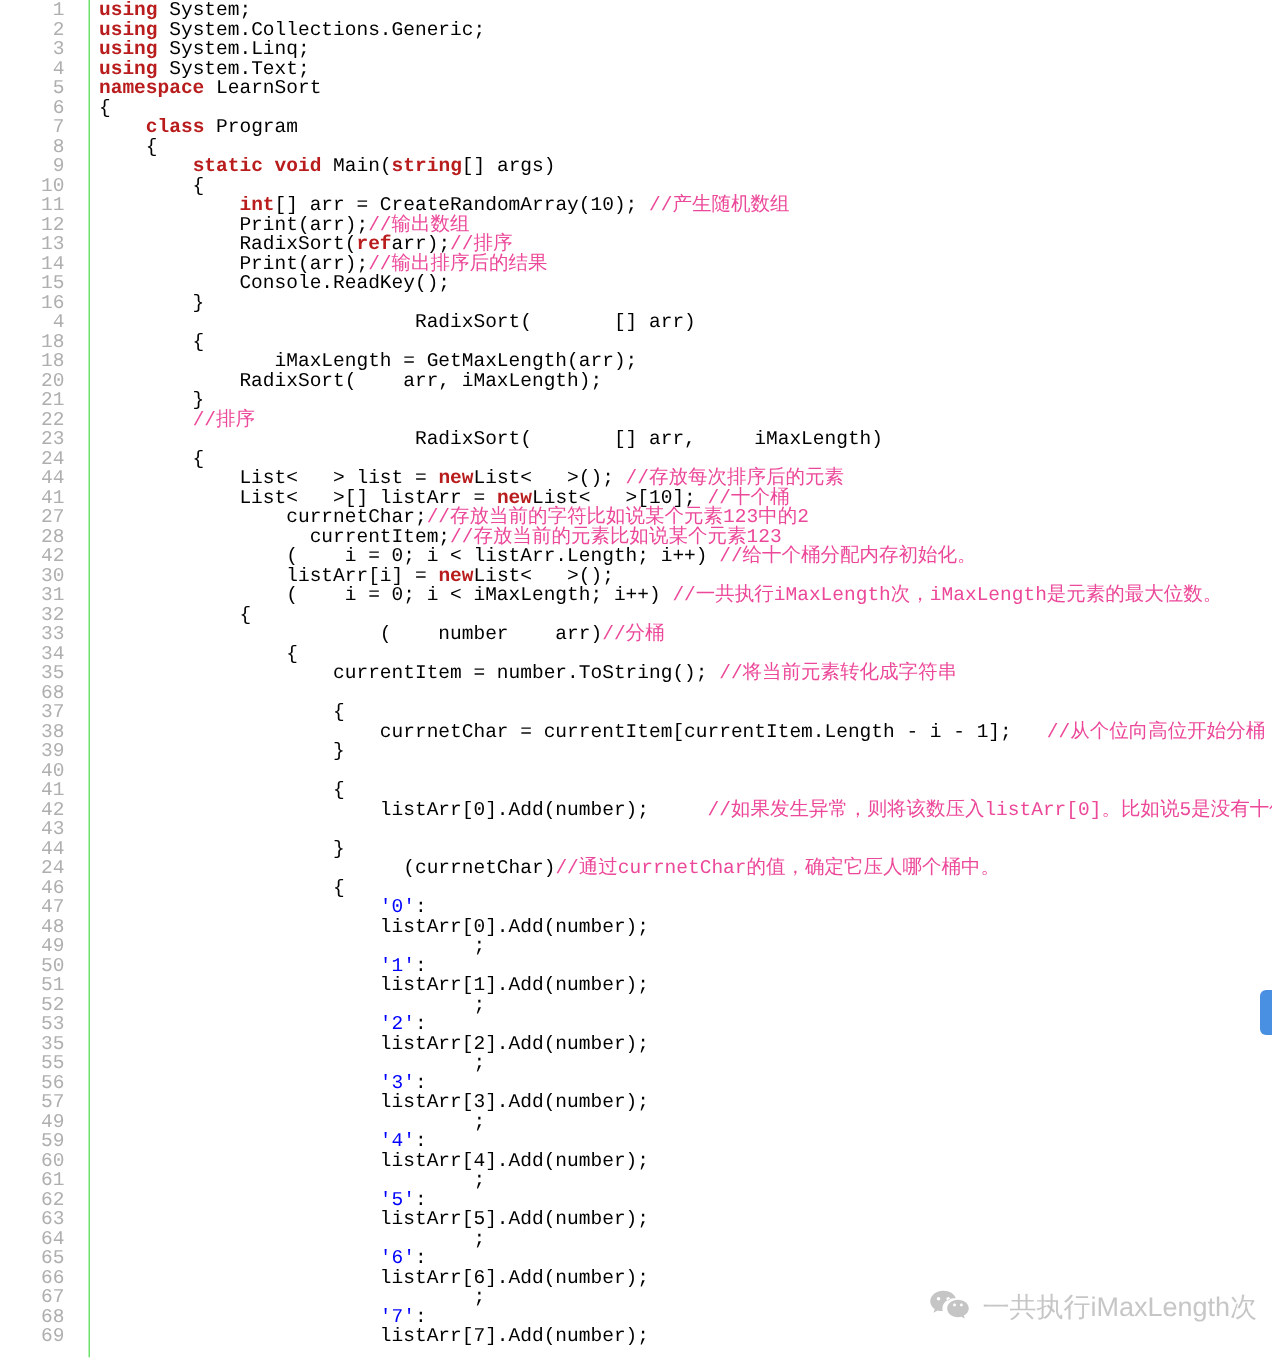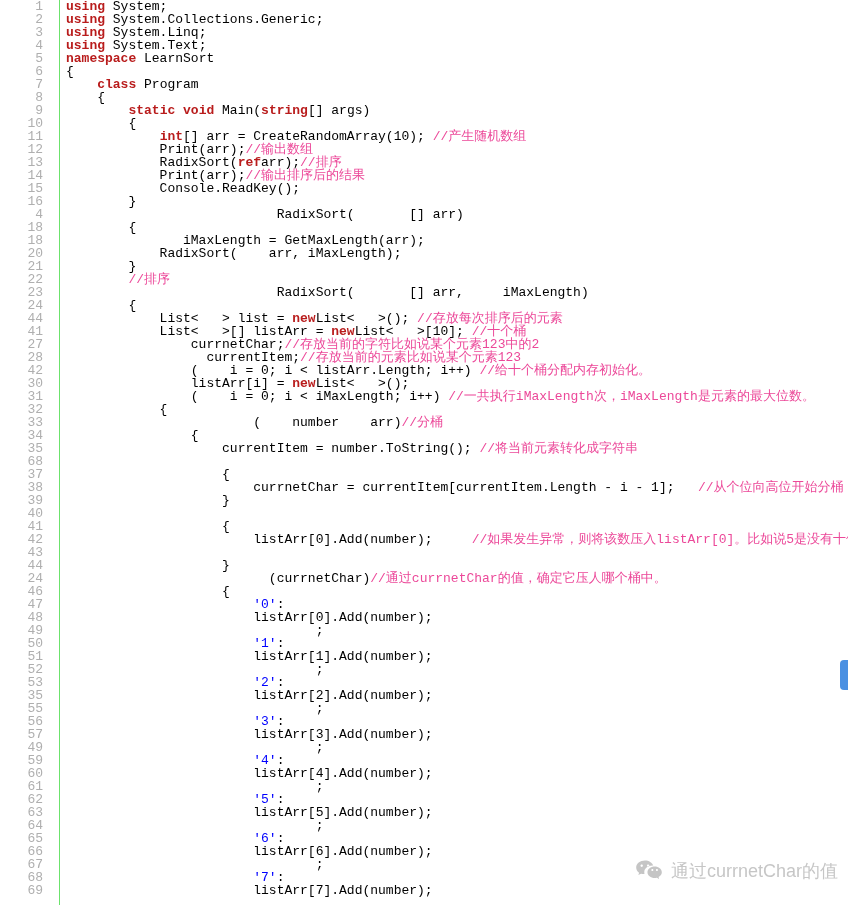--- a/index.html
+++ b/index.html
@@ -145,14 +145,14 @@
   <div class="code" id="code"><div class="line"><span class="kw">using</span><span class="plain"> System;</span></div><div class="line"><span class="kw">using</span><span class="plain"> System.Collections.Generic;</span></div><div class="line"><span class="kw">using</span><span class="plain"> System.Linq;</span></div><div class="line"><span class="kw">using</span><span class="plain"> System.Text;</span></div><div class="line"><span class="kw">namespace</span><span class="plain"> LearnSort</span></div><div class="line"><span class="plain">{</span></div><div class="line"><span class="plain">    </span><span class="kw">class</span><span class="plain"> Program</span></div><div class="line"><span class="plain">    {</span></div><div class="line"><span class="plain">        </span><span class="kw">static</span><span class="plain"> </span><span class="kw">void</span><span class="plain"> Main(</span><span class="kw">string</span><span class="plain">[] args)</span></div><div class="line"><span class="plain">        {</span></div><div class="line"><span class="plain">            </span><span class="kw">int</span><span class="plain">[] arr = CreateRandomArray(10); </span><span class="cmt">//产生随机数组</span></div><div class="line"><span class="plain">            Print(arr);</span><span class="cmt">//输出数组</span></div><div class="line"><span class="plain">            RadixSort(</span><span class="kw">ref</span><span class="plain">arr);</span><span class="cmt">//排序</span></div><div class="line"><span class="plain">            Print(arr);</span><span class="cmt">//输出排序后的结果</span></div><div class="line"><span class="plain">            Console.ReadKey();</span></div><div class="line"><span class="plain">        }</span></div><div class="line"><span class="plain">                           RadixSort(       [] arr)</span></div><div class="line"><span class="plain">        {</span></div><div class="line"><span class="plain">               iMaxLength = GetMaxLength(arr);</span></div><div class="line"><span class="plain">            RadixSort(    arr, iMaxLength);</span></div><div class="line"><span class="plain">        }</span></div><div class="line"><span class="plain">        </span><span class="cmt">//排序</span></div><div class="line"><span class="plain">                           RadixSort(       [] arr,     iMaxLength)</span></div><div class="line"><span class="plain">        {</span></div><div class="line"><span class="plain">            List&lt;   &gt; list = </span><span class="kw">new</span><span class="plain">List&lt;   &gt;(); </span><span class="cmt">//存放每次排序后的元素</span></div><div class="line"><span class="plain">            List&lt;   &gt;[] listArr = </span><span class="kw">new</span><span class="plain">List&lt;   &gt;[10]; </span><span class="cmt">//十个桶</span></div><div class="line"><span class="plain">                currnetChar;</span><span class="cmt">//存放当前的字符比如说某个元素123中的2</span></div><div class="line"><span class="plain">                  currentItem;</span><span class="cmt">//存放当前的元素比如说某个元素123</span></div><div class="line"><span class="plain">                (    i = 0; i &lt; listArr.Length; i++) </span><span class="cmt">//给十个桶分配内存初始化。</span></div><div class="line"><span class="plain">                listArr[i] = </span><span class="kw">new</span><span class="plain">List&lt;   &gt;();</span></div><div class="line"><span class="plain">                (    i = 0; i &lt; iMaxLength; i++) </span><span class="cmt">//一共执行iMaxLength次，iMaxLength是元素的最大位数。</span></div><div class="line"><span class="plain">            {</span></div><div class="line"><span class="plain">                        (    number    arr)</span><span class="cmt">//分桶</span></div><div class="line"><span class="plain">                {</span></div><div class="line"><span class="plain">                    currentItem = number.ToString(); </span><span class="cmt">//将当前元素转化成字符串</span></div><div class="line">&nbsp;</div><div class="line"><span class="plain">                    {</span></div><div class="line"><span class="plain">                        currnetChar = currentItem[currentItem.Length - i - 1];   </span><span class="cmt">//从个位向高位开始分桶</span></div><div class="line"><span class="plain">                    }</span></div><div class="line">&nbsp;</div><div class="line"><span class="plain">                    {</span></div><div class="line"><span class="plain">                        listArr[0].Add(number);     </span><span class="cmt">//如果发生异常，则将该数压入listArr[0]。比如说5是没有十位数的</span></div><div class="line">&nbsp;</div><div class="line"><span class="plain">                    }</span></div><div class="line"><span class="plain">                          (currnetChar)</span><span class="cmt">//通过currnetChar的值，确定它压人哪个桶中。</span></div><div class="line"><span class="plain">                    {</span></div><div class="line"><span class="plain">                        </span><span class="str">'0'</span><span class="plain">:</span></div><div class="line"><span class="plain">                        listArr[0].Add(number);</span></div><div class="line"><span class="plain">                                ;</span></div><div class="line"><span class="plain">                        </span><span class="str">'1'</span><span class="plain">:</span></div><div class="line"><span class="plain">                        listArr[1].Add(number);</span></div><div class="line"><span class="plain">                                ;</span></div><div class="line"><span class="plain">                        </span><span class="str">'2'</span><span class="plain">:</span></div><div class="line"><span class="plain">                        listArr[2].Add(number);</span></div><div class="line"><span class="plain">                                ;</span></div><div class="line"><span class="plain">                        </span><span class="str">'3'</span><span class="plain">:</span></div><div class="line"><span class="plain">                        listArr[3].Add(number);</span></div><div class="line"><span class="plain">                                ;</span></div><div class="line"><span class="plain">                        </span><span class="str">'4'</span><span class="plain">:</span></div><div class="line"><span class="plain">                        listArr[4].Add(number);</span></div><div class="line"><span class="plain">                                ;</span></div><div class="line"><span class="plain">                        </span><span class="str">'5'</span><span class="plain">:</span></div><div class="line"><span class="plain">                        listArr[5].Add(number);</span></div><div class="line"><span class="plain">                                ;</span></div><div class="line"><span class="plain">                        </span><span class="str">'6'</span><span class="plain">:</span></div><div class="line"><span class="plain">                        listArr[6].Add(number);</span></div><div class="line"><span class="plain">                                ;</span></div><div class="line"><span class="plain">                        </span><span class="str">'7'</span><span class="plain">:</span></div><div class="line"><span class="plain">                        listArr[7].Add(number);</span></div></div>
 </div>
 
 <div class="side-tab"></div>
 
 <div class="watermark">
   <svg width="28" height="28" viewBox="0 0 24 24" fill="rgba(128,128,128,1)">
     <path d="M8.5 3C4.36 3 1 5.69 1 9c0 1.78.98 3.37 2.5 4.45l-.62 2.05 2.38-1.19c.72.2 1.48.31 2.24.31.23 0 .46-.01.68-.03-.14-.47-.22-.97-.22-1.49 0-3.18 3.08-5.76 6.88-5.76.27 0 .53.02.79.04C14.83 4.75 11.93 3 8.5 3zm-2.75 3.5c.55 0 1 .45 1 1s-.45 1-1 1-1-.45-1-1 .45-1 1-1zm5.5 0c.55 0 1 .45 1 1s-.45 1-1 1-1-.45-1-1 .45-1 1-1z"></path>
     <path d="M23 13.1c0-2.76-2.76-5-6.16-5s-6.16 2.24-6.16 5 2.76 5 6.16 5c.65 0 1.28-.08 1.87-.24l2.01 1-.52-1.72C21.95 16.23 23 14.77 23 13.1zm-8.12-1.1c-.46 0-.84-.38-.84-.84s.38-.84.84-.84.84.38.84.84-.38.84-.84.84zm3.92 0c-.46 0-.84-.38-.84-.84s.38-.84.84-.84.84.38.84.84-.38.84-.84.84z"></path>
   </svg>
-  <span>通过currnetChar的值</span>
+  <span>一共执行iMaxLength次</span>
 </div>
 
 </body></html>

